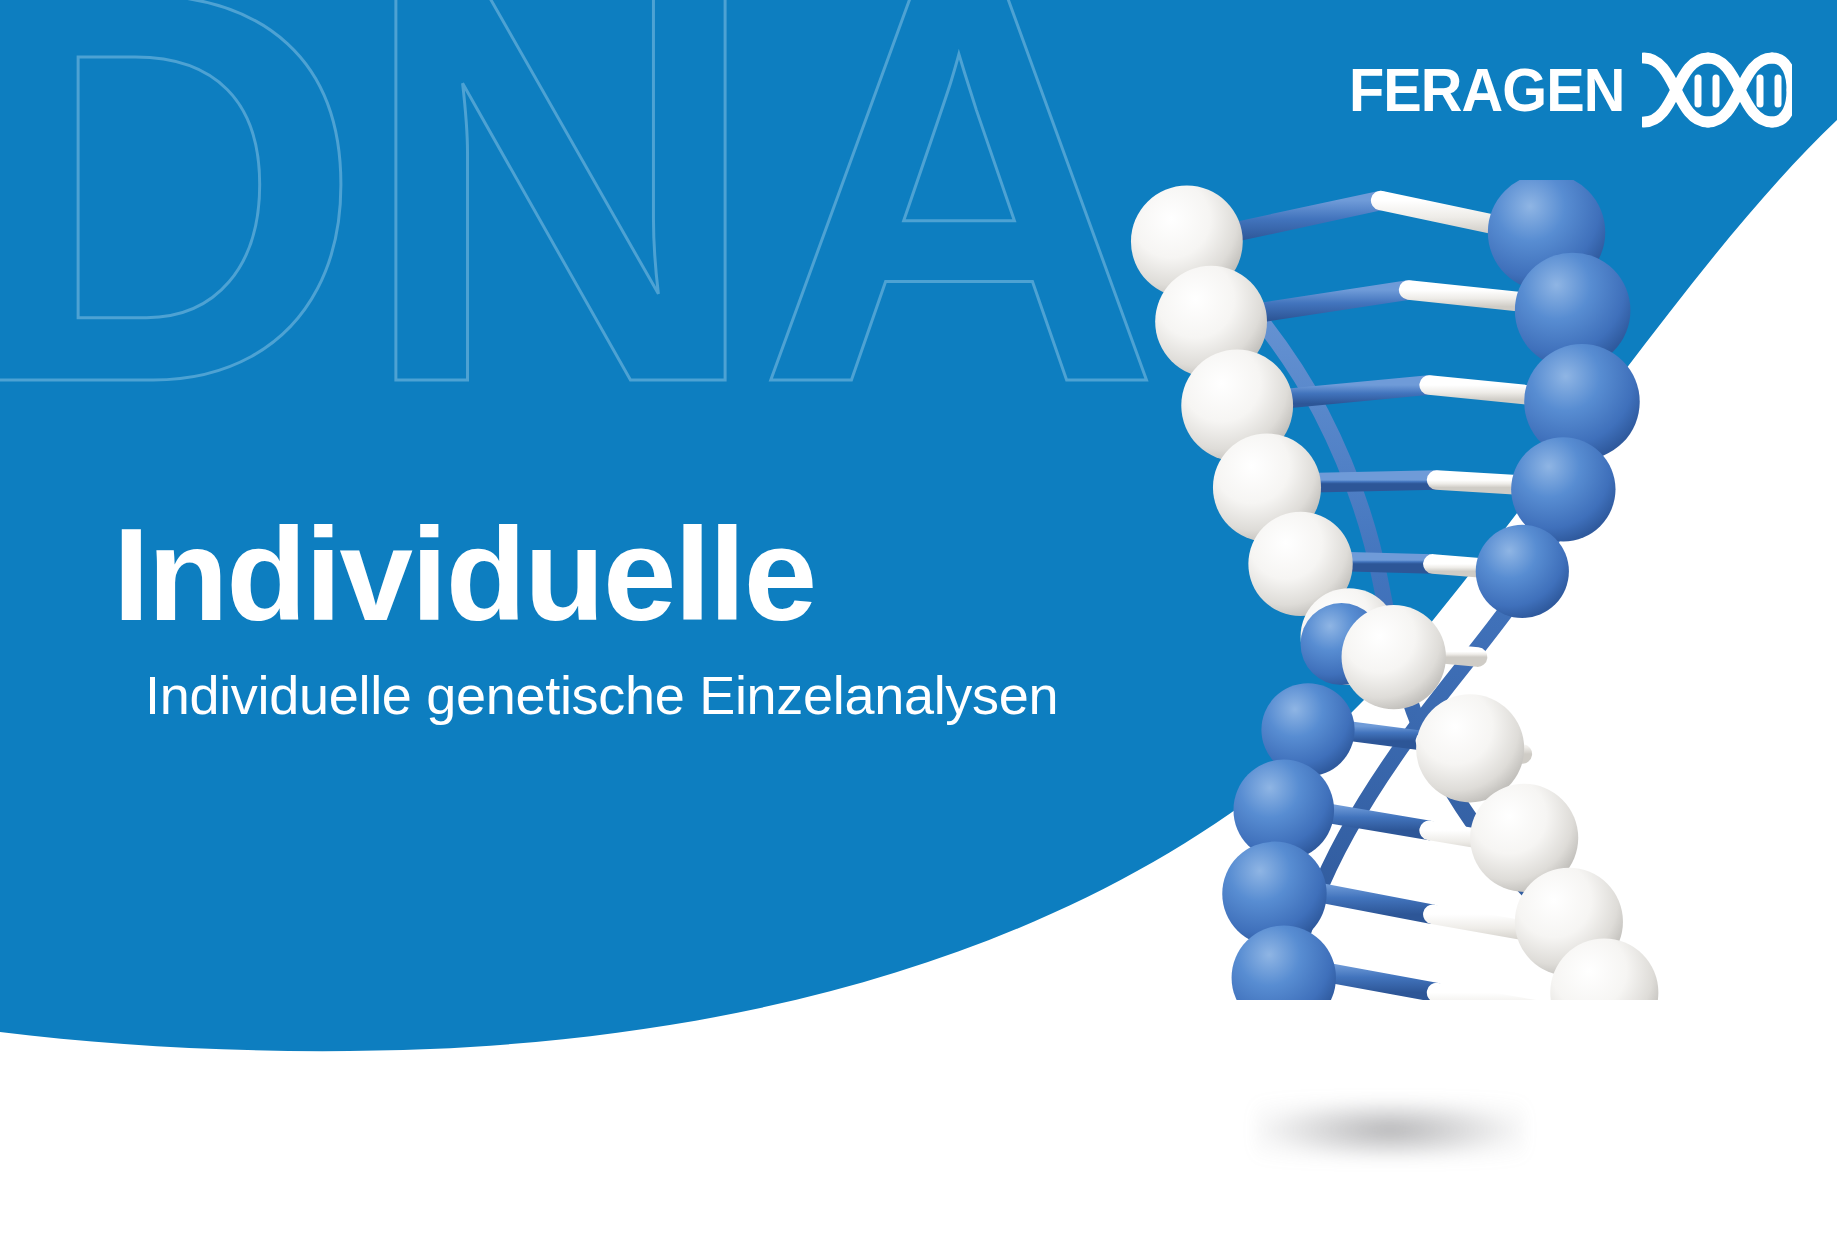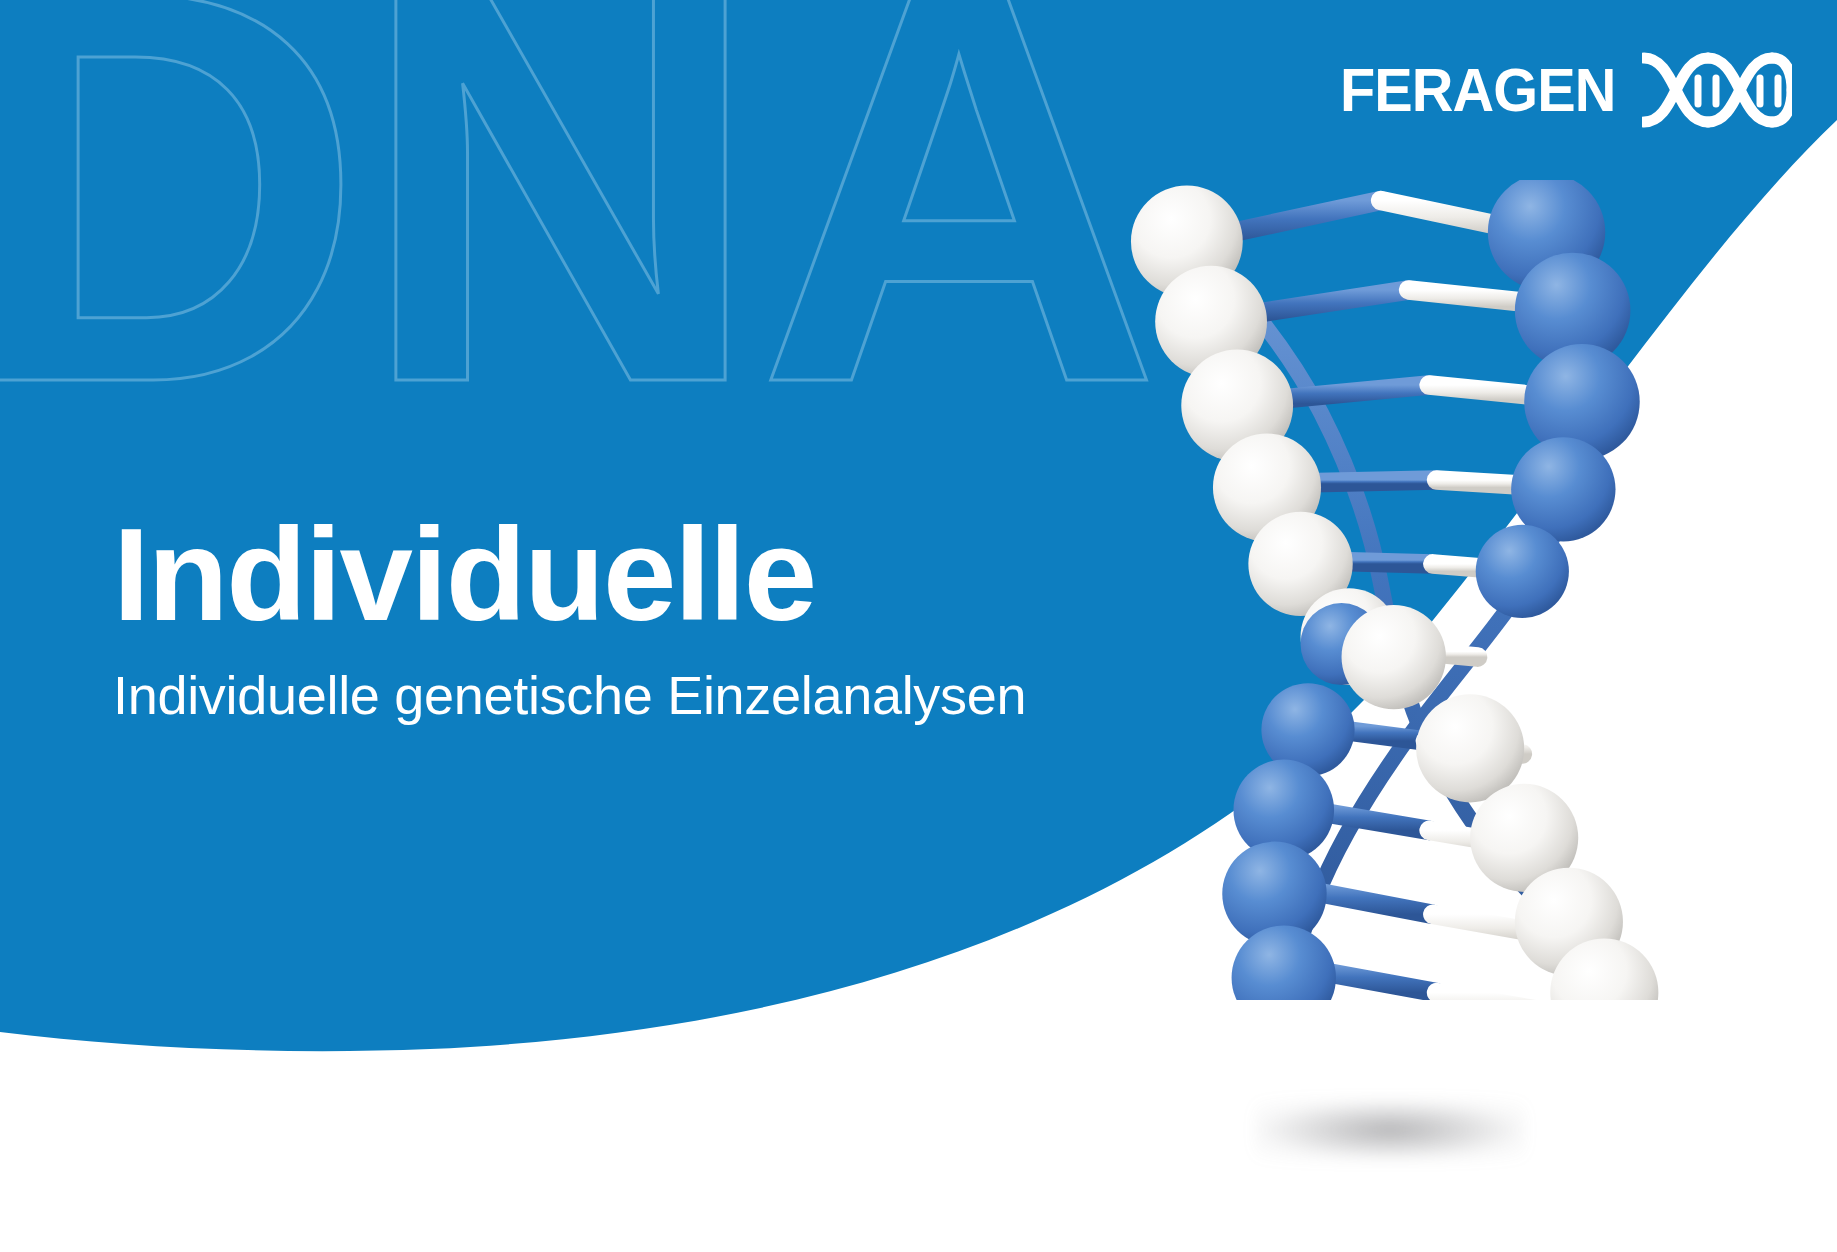--- a/index.html
+++ b/index.html
@@ -39,21 +39,21 @@
     stroke:#4da2d3;
     stroke-width:3;
   }
 
   
   #logo {
     position:absolute;
     right:45px; top:52px;
     display:flex;
     align-items:center;
-    gap:12px;
+    gap:3px;
   }
   #logo-wordmark {
     color:#ffffff;
     font-family:"Liberation Sans", sans-serif;
     font-weight:700;
     font-size:62px;
     line-height:62px;
     letter-spacing:-1px;
     transform:scaleX(0.93);
     transform-origin:left center;
@@ -78,20 +78,21 @@
   }
   #page-subtitle {
     color:#ffffff;
     font-family:"Liberation Sans", sans-serif;
     font-weight:400;
     font-size:54px;
     line-height:70px;
     letter-spacing:-0.3px;
     margin-top:10px;
     white-space:nowrap;
+    margin-left:32px;
   }
 
   
   #dna-model {
     position:absolute;
     left:1080px; top:180px;
     width:620px; height:820px;
     pointer-events:none;
   }
   #dna-shadow {

